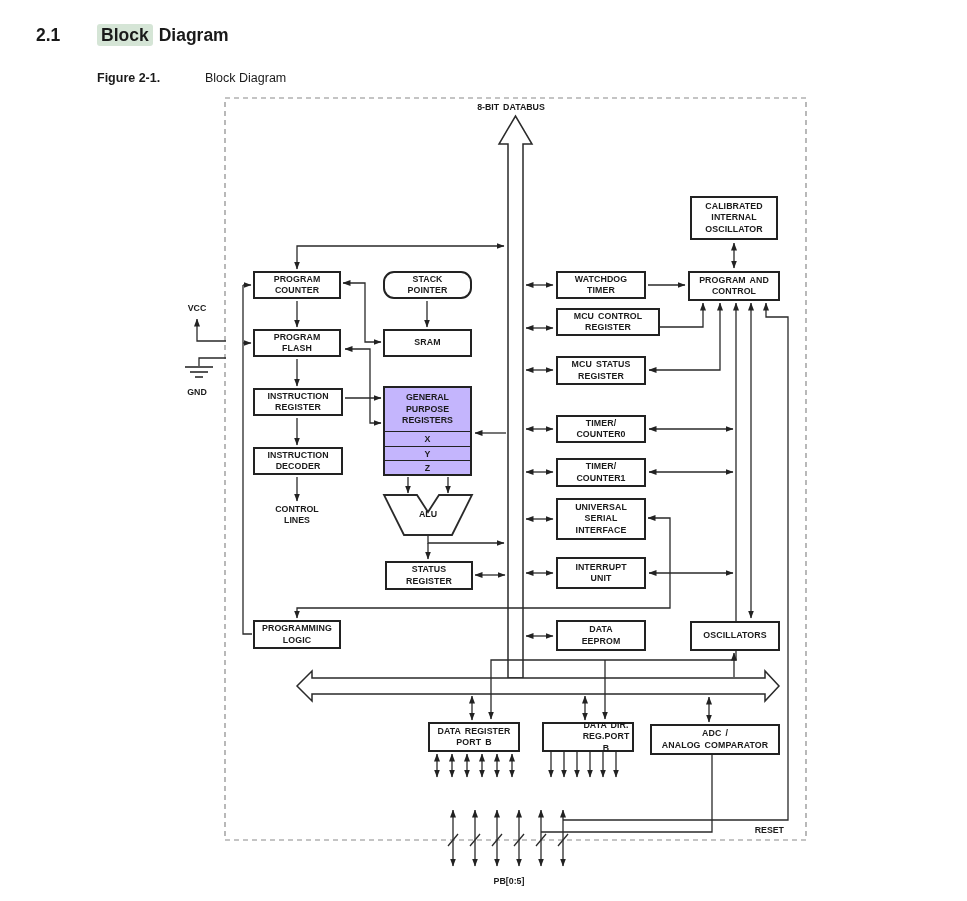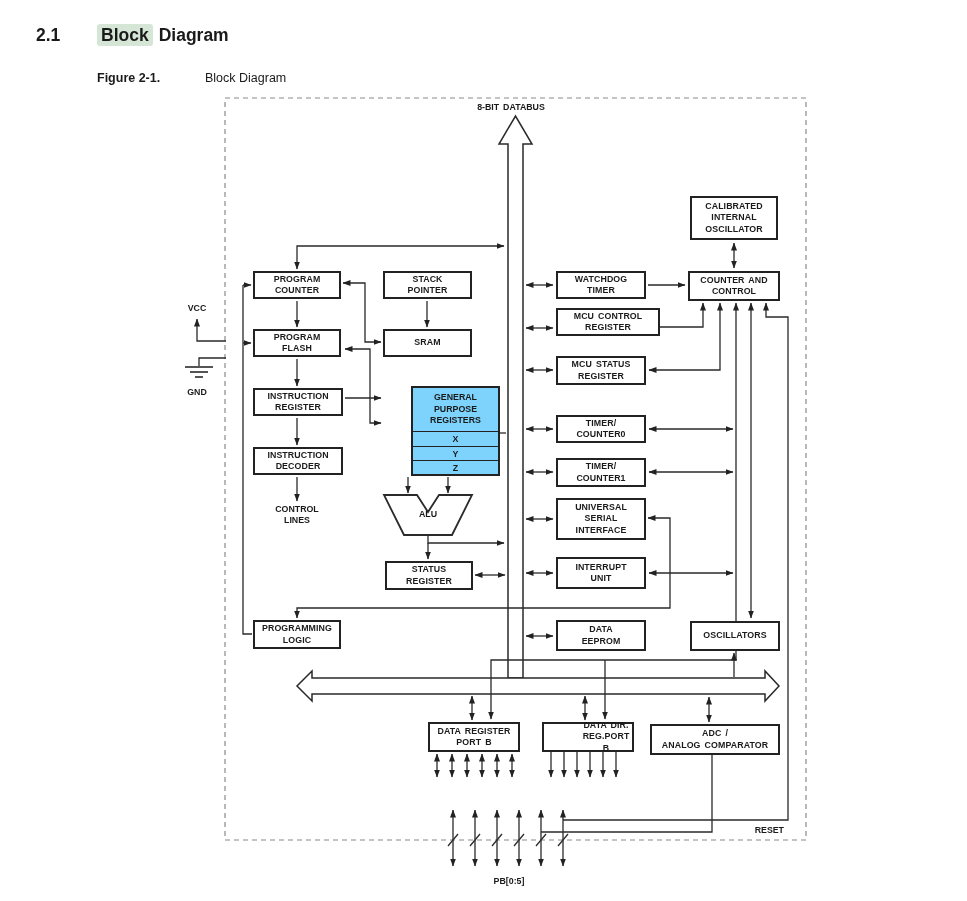--- a/index.html
+++ b/index.html
@@ -15,22 +15,22 @@
   svg.layer{position:absolute;left:0;top:0;}
   .ln{stroke:var(--line);stroke-width:1.3;fill:none;}
   .bus{fill:#fff;stroke:var(--line);stroke-width:1.5;}
   .alu-shape{fill:#fff;stroke:var(--line);stroke-width:1.8;}
   .border-dash{fill:none;stroke:#8a8a8a;stroke-width:1.2;stroke-dasharray:5 4;}
   .gb{stroke:var(--line);stroke-width:1.6;}
   .node{position:absolute;box-sizing:border-box;border:2px solid #222;background:#fff;
         display:flex;align-items:center;justify-content:center;text-align:center;
         font-size:8.8px;font-weight:bold;line-height:1.3;white-space:pre-line;
         word-spacing:1.5px;letter-spacing:0.1px;}
-  .gpr{position:absolute;box-sizing:border-box;border:2px solid #222;background:#7dd3fc;
-       font-size:8.8px;font-weight:bold;text-align:center;margin-left:28px;}
+  .gpr{position:absolute;box-sizing:border-box;border:2px solid #222;background:#c4b5fd;
+       font-size:8.8px;font-weight:bold;text-align:center;}
   .gpr .hdr{height:43px;display:flex;align-items:center;justify-content:center;
             white-space:pre-line;line-height:1.3;}
   .gpr .row{height:13.7px;border-top:1.3px solid #222;display:flex;align-items:center;justify-content:center;}
   .lbl{position:absolute;font-size:8.8px;font-weight:bold;text-align:center;
        white-space:pre-line;line-height:1.3;word-spacing:1.5px;}
   .lbl.right{text-align:right;}
 </style>
 </head>
 <body>
 
@@ -149,21 +149,21 @@
         <line class="ln" x1="492" y1="846" x2="502" y2="834"></line>
         <line class="ln" x1="514" y1="846" x2="524" y2="834"></line>
         <line class="ln" x1="536" y1="846" x2="546" y2="834"></line>
         <line class="ln" x1="558" y1="846" x2="568" y2="834"></line>
       </g>
     </g>
   </svg>
 
   <div class="node" style="left:253px;top:271px;width:88px;height:28px;">PROGRAM
 COUNTER</div>
-  <div class="node" style="left:383px;top:271px;width:89px;height:28px;">STACK
+  <div class="node" style="left:383px;top:271px;width:89px;height:28px;border-radius:11px;">STACK
 POINTER</div>
   <div class="node" style="left:253px;top:329px;width:88px;height:28px;">PROGRAM
 FLASH</div>
   <div class="node" style="left:383px;top:329px;width:89px;height:28px;">SRAM</div>
   <div class="node" style="left:253px;top:388px;width:90px;height:28px;">INSTRUCTION
 REGISTER</div>
 
   <div class="gpr" style="left:383px;top:386px;width:89px;height:90px;">
     <div class="hdr">GENERAL
 PURPOSE
@@ -194,21 +194,21 @@
 SERIAL
 INTERFACE</div>
   <div class="node" style="left:556px;top:557px;width:90px;height:32px;">INTERRUPT
 UNIT</div>
   <div class="node" style="left:556px;top:620px;width:90px;height:31px;">DATA
 EEPROM</div>
 
   <div class="node" style="left:690px;top:196px;width:88px;height:44px;">CALIBRATED
 INTERNAL
 OSCILLATOR</div>
-  <div class="node" style="left:688px;top:271px;width:92px;height:30px;">COUNTER AND
+  <div class="node" style="left:688px;top:271px;width:92px;height:30px;">PROGRAM AND
 CONTROL</div>
   <div class="node" style="left:690px;top:621px;width:90px;height:30px;">OSCILLATORS</div>
   <div class="node" style="left:650px;top:724px;width:130px;height:31px;">ADC /
 ANALOG COMPARATOR</div>
 
   <div class="node" style="left:428px;top:722px;width:92px;height:30px;">DATA REGISTER
 PORT B</div>
   <div class="node" style="left:542px;top:722px;width:92px;height:30px;padding-left:36px;">DATA DIR.
 REG.PORT B</div>
 

